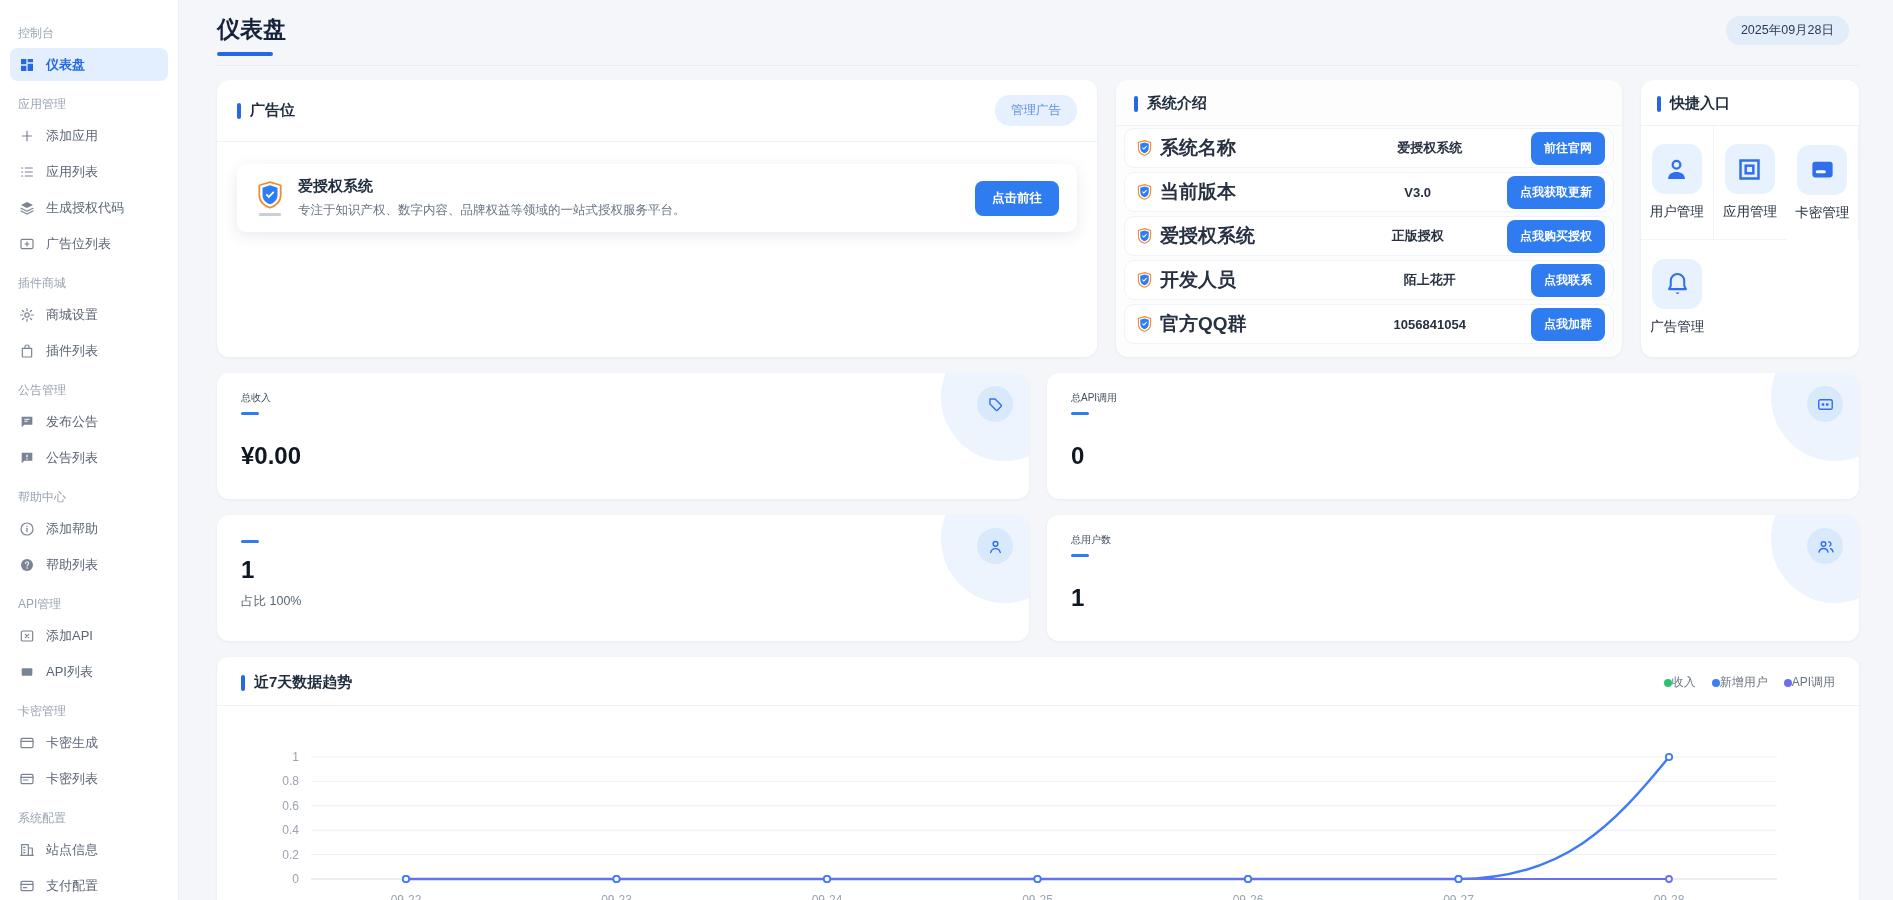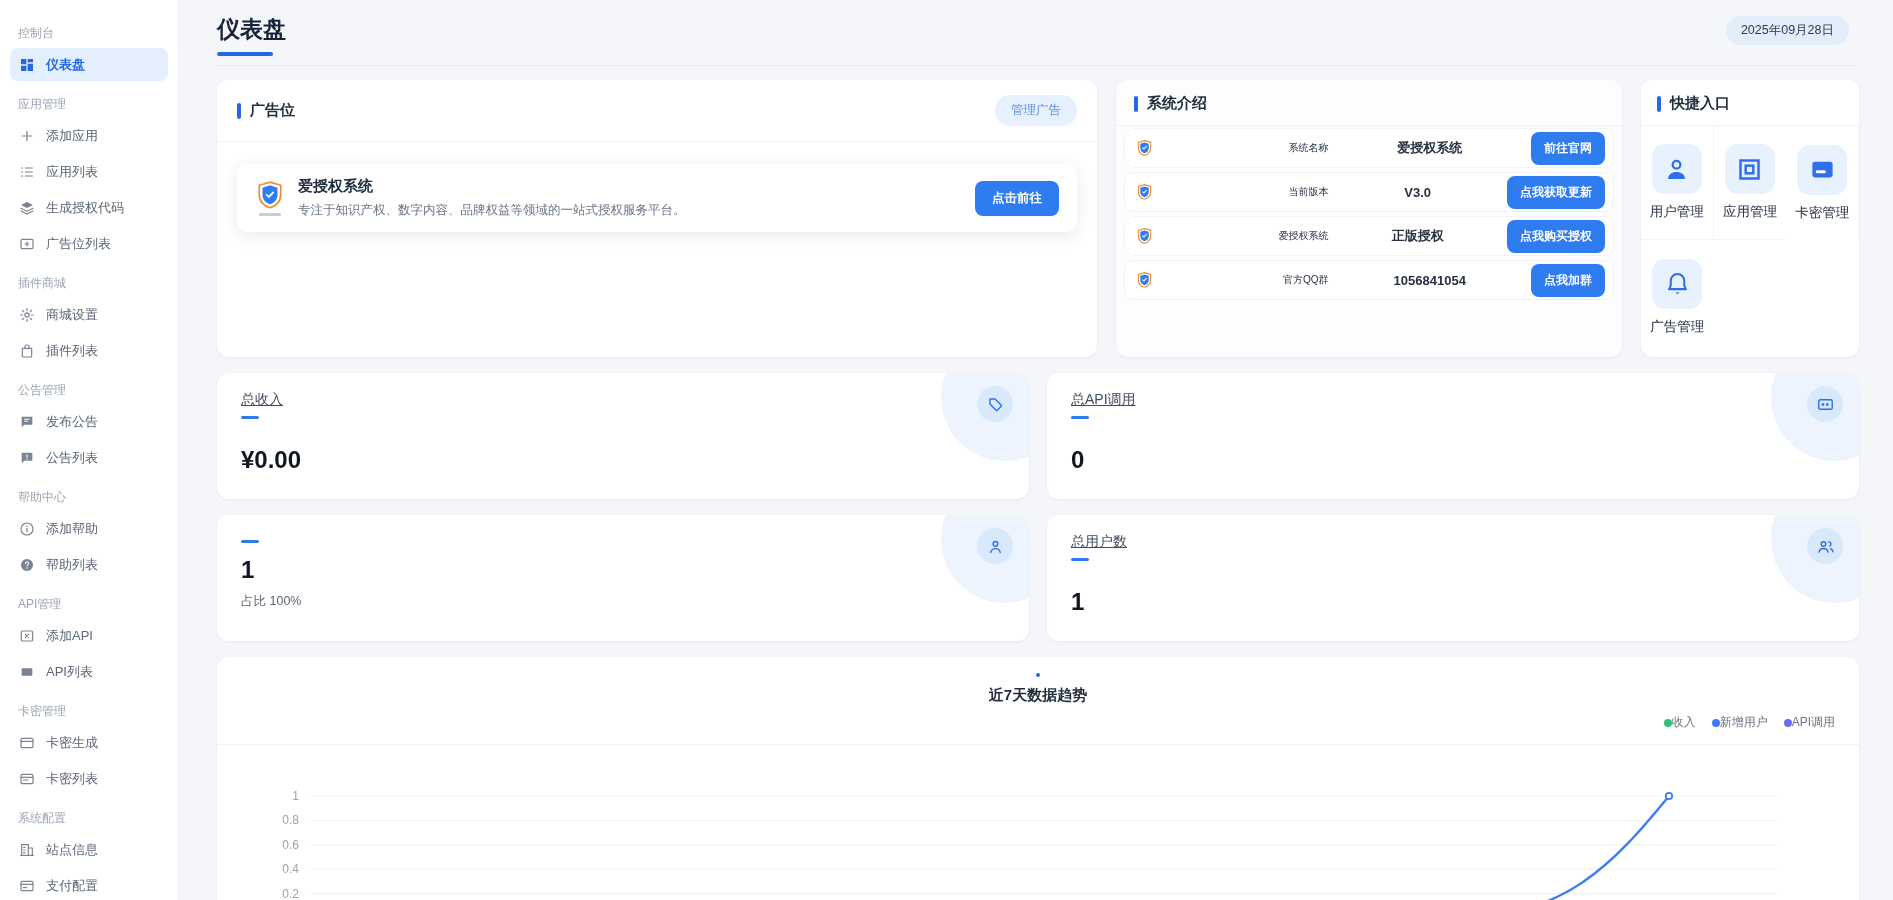--- a/index.html
+++ b/index.html
@@ -72,21 +72,21 @@
   
   .sys-card{ width:506px; height:277px; background:#fdfdfe; }
   .sys-card .card-header{ padding:14px 18px 12px; }
   .sys-rows{ padding:2px 8px; }
   .sys-row{
     display:flex; align-items:center; background:#fff; border:1px solid #f0f3f7;
     border-radius:10px; height:40px; margin-bottom:4px; padding:0 8px 0 12px;
   }
   .sys-row .sicon{ width:15px; height:17px; margin-right:8px; flex:0 0 15px; }
   .sys-row .sicon svg{ width:15px; height:17px; display:block; }
-  .sys-label{ font-size:10px; font-weight:normal; color:#273142; width:36%;text-align:right; }
+  .sys-label{ font-size:19px; font-weight:bold; color:#273142; width:36%; }
   .sys-value{ font-size:13px; font-weight:bold; color:#273142; flex:1; text-align:center; }
   .sys-btn{
     background:#2e7cf0; color:#fff; border:none; border-radius:8px;
     font-size:12px; font-weight:bold; padding:8px 13px; cursor:pointer;
     font-family:inherit; white-space:nowrap;
   }
   
   .quick-card{ width:218px; height:277px; }
   .quick-card .card-header{ padding:14px 16px 12px; }
   .quick-grid{ display:grid; grid-template-columns:1fr 1fr 1fr; }
@@ -98,37 +98,37 @@
   .quick-cell:nth-child(-n+2){ border-bottom:1px solid #f1f3f6; }
   .quick-chip{
     width:50px; height:50px; border-radius:13px; background:#e8f1fe;
     display:flex; align-items:center; justify-content:center; color:#2f6fed;
   }
   .quick-chip svg{ width:27px; height:27px; }
   .quick-label{ font-size:13.5px; color:#2a3342; }
   
   .stats-row{ display:flex; gap:18px; margin-top:16px; }
   .stat-card{ flex:1; height:126px; position:relative; overflow:hidden; padding:18px 24px; }
-  .stat-label{ font-size:14px; color:#414d5e;text-decoration:underline; }
+  .stat-label{ font-size:10px; color:#414d5e; }
   .stat-bar{ width:18px; height:3px; background:#2e7cf0; border-radius:2px; margin-top:7px; }
   .stat-value{ font-size:24px; font-weight:bold; color:#0f1722; margin-top:27px; }
   .stat-card.has-sub .stat-value{ margin-top:13px; }
   .stat-sub{ font-size:12.5px; color:#5a6572; margin-top:9px; }
   .stat-corner{
     position:absolute; top:-40px; right:-40px; width:128px; height:128px;
     border-radius:50%; background:#edf4fd;
   }
   .stat-chip{
     position:absolute; top:13px; right:16px; width:36px; height:36px; border-radius:50%;
     background:#d9e9fc; color:#2f6fed; display:flex; align-items:center; justify-content:center;
   }
   .stat-chip svg{ width:19px; height:19px; }
   
   .chart-card{ margin-top:16px; height:300px; }
-  .chart-header{ display:flex; align-items:center; gap:9px; padding:16px 24px 13px;flex-direction:column; }
+  .chart-header{ display:flex; align-items:center; gap:9px; padding:16px 24px 13px; }
   .legend{ margin-left:auto; display:flex; align-items:center; gap:16px; }
   .legend-item{ display:flex; align-items:center; cursor:pointer; }
   .legend-dot{ width:8px; height:8px; border-radius:50%; }
   .legend-label{ font-size:12px; color:#6a7480; }
   .chart-body{ padding:0 24px; }
   svg.trend text{ font-size:12px; fill:#9aa3af; font-family:"Liberation Sans","DejaVu Sans",sans-serif; }
 </style>
 </head>
 <body>
 
@@ -362,20 +362,32 @@
             <span class="sicon">
               <svg viewBox="0 0 24 28">
                 <path d="M12 1l10 3v9c0 6-4.5 10.5-10 12C6.5 23.5 2 19 2 13V4z" fill="#fff" stroke="#f08c2e" stroke-width="1.8"></path>
                 <path d="M12 4l7 2.2V13c0 4.3-3.2 7.6-7 8.8C8.2 20.6 5 17.3 5 13V6.2z" fill="#2f7df6"></path>
                 <path d="M8.5 12.5l2.4 2.4 4.6-4.8" stroke="#fff" stroke-width="1.7" fill="none"></path>
               </svg>
             </span>
             <span class="sys-label">爱授权系统</span>
             <span class="sys-value">正版授权</span>
             <button class="sys-btn">点我购买授权</button>
+          </div>
+          <div class="sys-row">
+            <span class="sicon">
+              <svg viewBox="0 0 24 28">
+                <path d="M12 1l10 3v9c0 6-4.5 10.5-10 12C6.5 23.5 2 19 2 13V4z" fill="#fff" stroke="#f08c2e" stroke-width="1.8"></path>
+                <path d="M12 4l7 2.2V13c0 4.3-3.2 7.6-7 8.8C8.2 20.6 5 17.3 5 13V6.2z" fill="#2f7df6"></path>
+                <path d="M8.5 12.5l2.4 2.4 4.6-4.8" stroke="#fff" stroke-width="1.7" fill="none"></path>
+              </svg>
+            </span>
+            <span class="sys-label">开发人员</span>
+            <span class="sys-value">陌上花开</span>
+            <button class="sys-btn">点我联系</button>
           </div>
           <div class="sys-row">
             <span class="sicon">
               <svg viewBox="0 0 24 28">
                 <path d="M12 1l10 3v9c0 6-4.5 10.5-10 12C6.5 23.5 2 19 2 13V4z" fill="#fff" stroke="#f08c2e" stroke-width="1.8"></path>
                 <path d="M12 4l7 2.2V13c0 4.3-3.2 7.6-7 8.8C8.2 20.6 5 17.3 5 13V6.2z" fill="#2f7df6"></path>
                 <path d="M8.5 12.5l2.4 2.4 4.6-4.8" stroke="#fff" stroke-width="1.7" fill="none"></path>
               </svg>
             </span>
             <span class="sys-label">官方QQ群</span>

